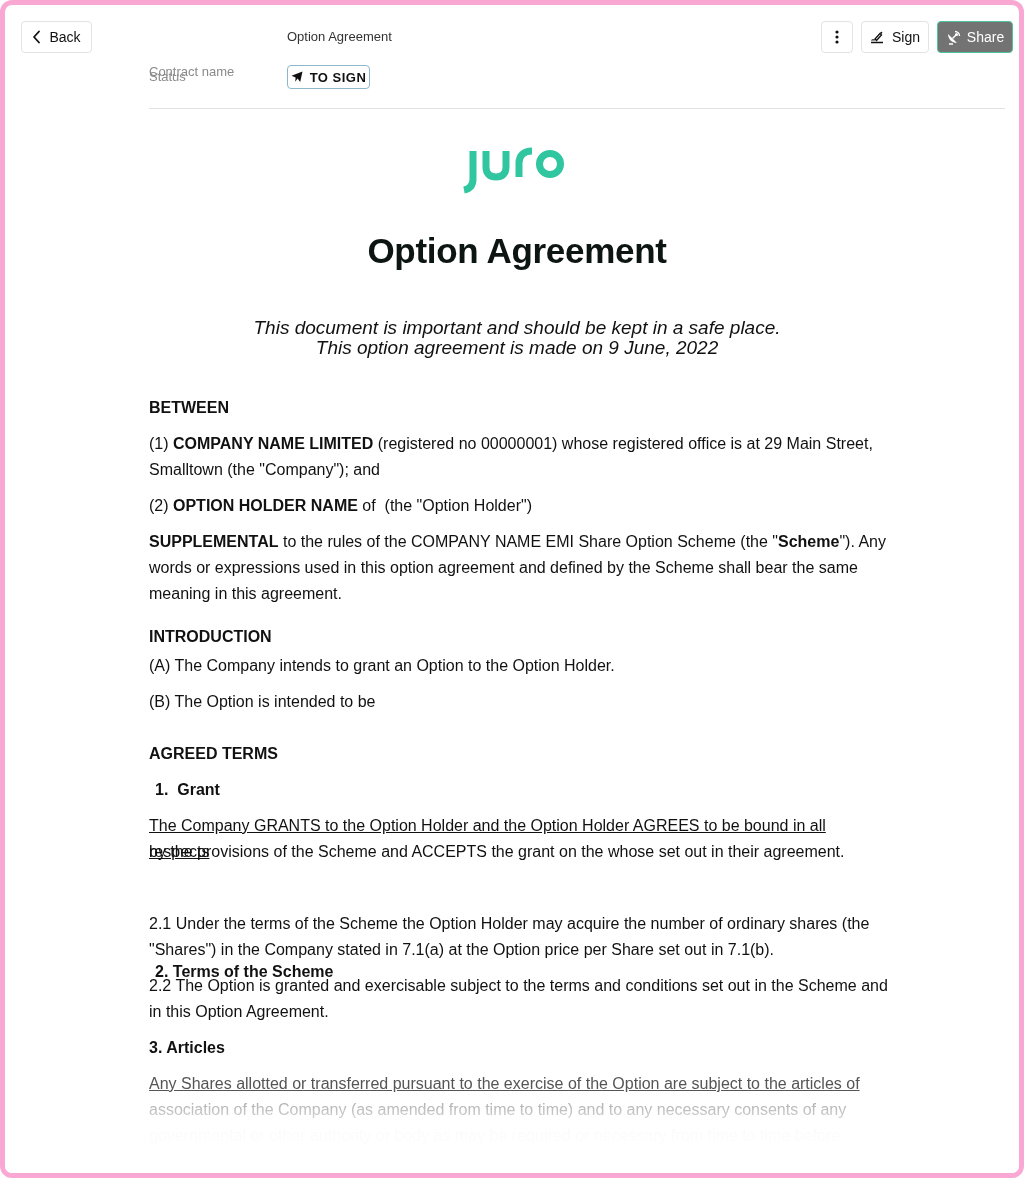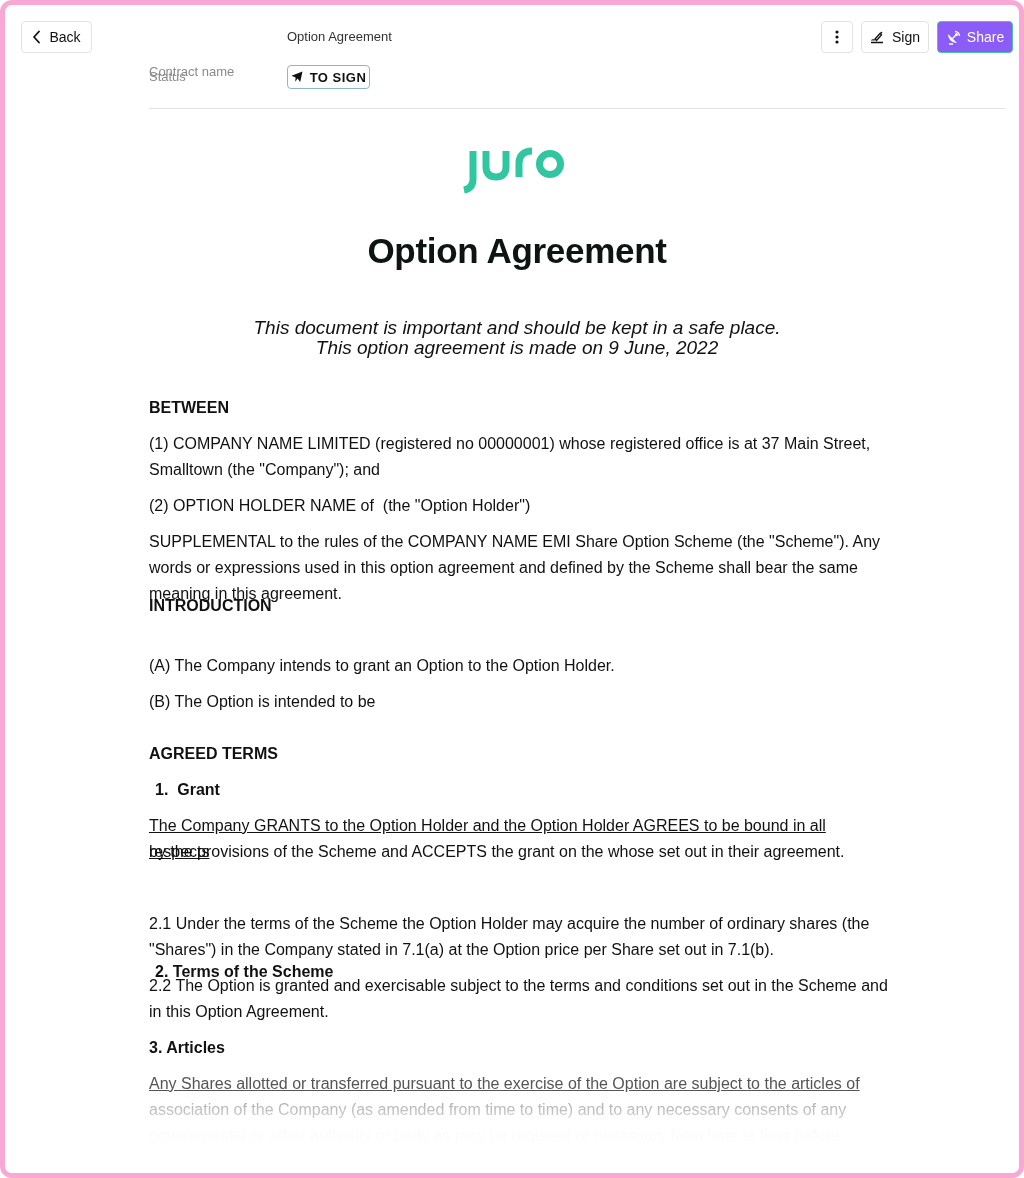--- a/index.html
+++ b/index.html
@@ -10,42 +10,42 @@
       border: 5px solid #f9a8d4; border-radius: 12px; background: #fff; overflow: hidden;
     }
     .btn {
       position: absolute; height: 32px; border: 1px solid #e3e3e3; border-radius: 4px;
       background: #fff; display: flex; align-items: center; justify-content: center;
       font-size: 14px; color: #111; cursor: pointer;
     }
     .btn-back { left: 16px; top: 16px; width: 71px; gap: 8px; }
     .btn-more { left: 816px; top: 16px; width: 32px; }
     .btn-sign { left: 856px; top: 16px; width: 68px; gap: 8px; }
-    .btn-share { left: 932px; top: 16px; width: 76px; gap: 6px; background: #8b5cf6; border-color: #4dc59c; color: #fff; }
+    .btn-share { left: 932px; top: 16px; width: 76px; gap: 6px; background: #737373; border-color: #4dc59c; color: #fff; }
     .meta-label { position: absolute; left: 144px; font-size: 13px; color: #8a8a8a; }
     .meta-value { position: absolute; left: 282px; font-size: 13px; color: #333; }
     .status-badge {
       position: absolute; left: 282px; top: 60px; height: 24px; width: 83px;
       border: 1px solid #8fb7cc; border-radius: 4px; display: flex; align-items: center;
       justify-content: center; gap: 7px; font-size: 13px; font-weight: bold; letter-spacing: 0.5px; color: #111;
     }
     .divider { position: absolute; left: 144px; top: 103px; width: 856px; height: 1px; background: #e2e2e2; }
     .logo { position: absolute; left: 0; width: 1024px; top: 134px; text-align: center; }
     .doc-title {
       position: absolute; left: 0; width: 1024px; top: 226px; text-align: center;
       font-size: 35px; font-weight: bold; color: #0d1512; letter-spacing: -0.3px;
     }
     .subtitle {
       position: absolute; left: 0; width: 1024px; text-align: center;
       font-size: 19px; font-style: italic; color: #111;
     }
     .doc { position: absolute; left: 144px; width: 740px; font-size: 16px; line-height: 26px; color: #111; }
     .doc .p { position: absolute; left: 0; width: 740px; }
     .doc .h { font-weight: bold; }
-    .doc b { font-weight: normal; }
+    .doc b { font-weight: bold; }
     .fade-1 { color: #555; text-decoration: underline; }
     .fade-2 { color: #aaa; }
     .fade-3 { color: #e6e6e6; }
     .fade-mask {
       position: absolute; left: 0; top: 1095px; width: 1024px; height: 83px;
       background: linear-gradient(to bottom, rgba(255,255,255,0) 0%, rgba(255,255,255,0.85) 40%, #fff 70%);
     }
     svg { display: block; }
   </style>
 </head>
@@ -124,30 +124,30 @@
     </svg>
   </div>
 
   <div class="doc-title">Option Agreement</div>
   <div class="subtitle" style="top:312px;">This document is important and should be kept in a safe place.</div>
   <div class="subtitle" style="top:332px;">This option agreement is made on 9 June, 2022</div>
 
   <div class="doc" style="top:0;">
     <div class="p h" style="top:390px;">BETWEEN</div>
 
-    <div class="p" style="top:426px;"><span>(1) </span><b>COMPANY NAME LIMITED</b><span> (registered no 00000001) whose registered office is at 37 Main Street,</span></div>
+    <div class="p" style="top:426px;"><span>(1) </span><b>COMPANY NAME LIMITED</b><span> (registered no 00000001) whose registered office is at 29 Main Street,</span></div>
     <div class="p" style="top:452px;">Smalltown (the "Company"); and</div>
 
     <div class="p" style="top:488px;"><span>(2) </span><b>OPTION HOLDER NAME</b><span style="white-space:pre;"> of  (the "Option Holder")</span></div>
 
     <div class="p" style="top:524px;"><b>SUPPLEMENTAL</b><span> to the rules of the COMPANY NAME EMI Share Option Scheme (the "</span><b>Scheme</b><span>"). Any</span></div>
     <div class="p" style="top:550px;">words or expressions used in this option agreement and defined by the Scheme shall bear the same</div>
     <div class="p" style="top:576px;">meaning in this agreement.</div>
 
-    <div class="p h" style="top:588px;">INTRODUCTION</div>
+    <div class="p h" style="top:619px;">INTRODUCTION</div>
     <div class="p" style="top:648px;">(A) The Company intends to grant an Option to the Option Holder.</div>
     <div class="p" style="top:684px;">(B) The Option is intended to be</div>
 
     <div class="p h" style="top:736px;">AGREED TERMS</div>
 
     <div class="p h" style="top:772px; left:6px; white-space:pre;">1.  Grant</div>
     <div class="p" style="top:808px;text-decoration:underline;">The Company GRANTS to the Option Holder and the Option Holder AGREES to be bound in all respects</div>
     <div class="p" style="top:834px;">by the provisions of the Scheme and ACCEPTS the grant on the whose set out in their agreement.</div>
 
     <div class="p h" style="top:908px; left:6px;margin-top:46px;">2. Terms of the Scheme</div>

